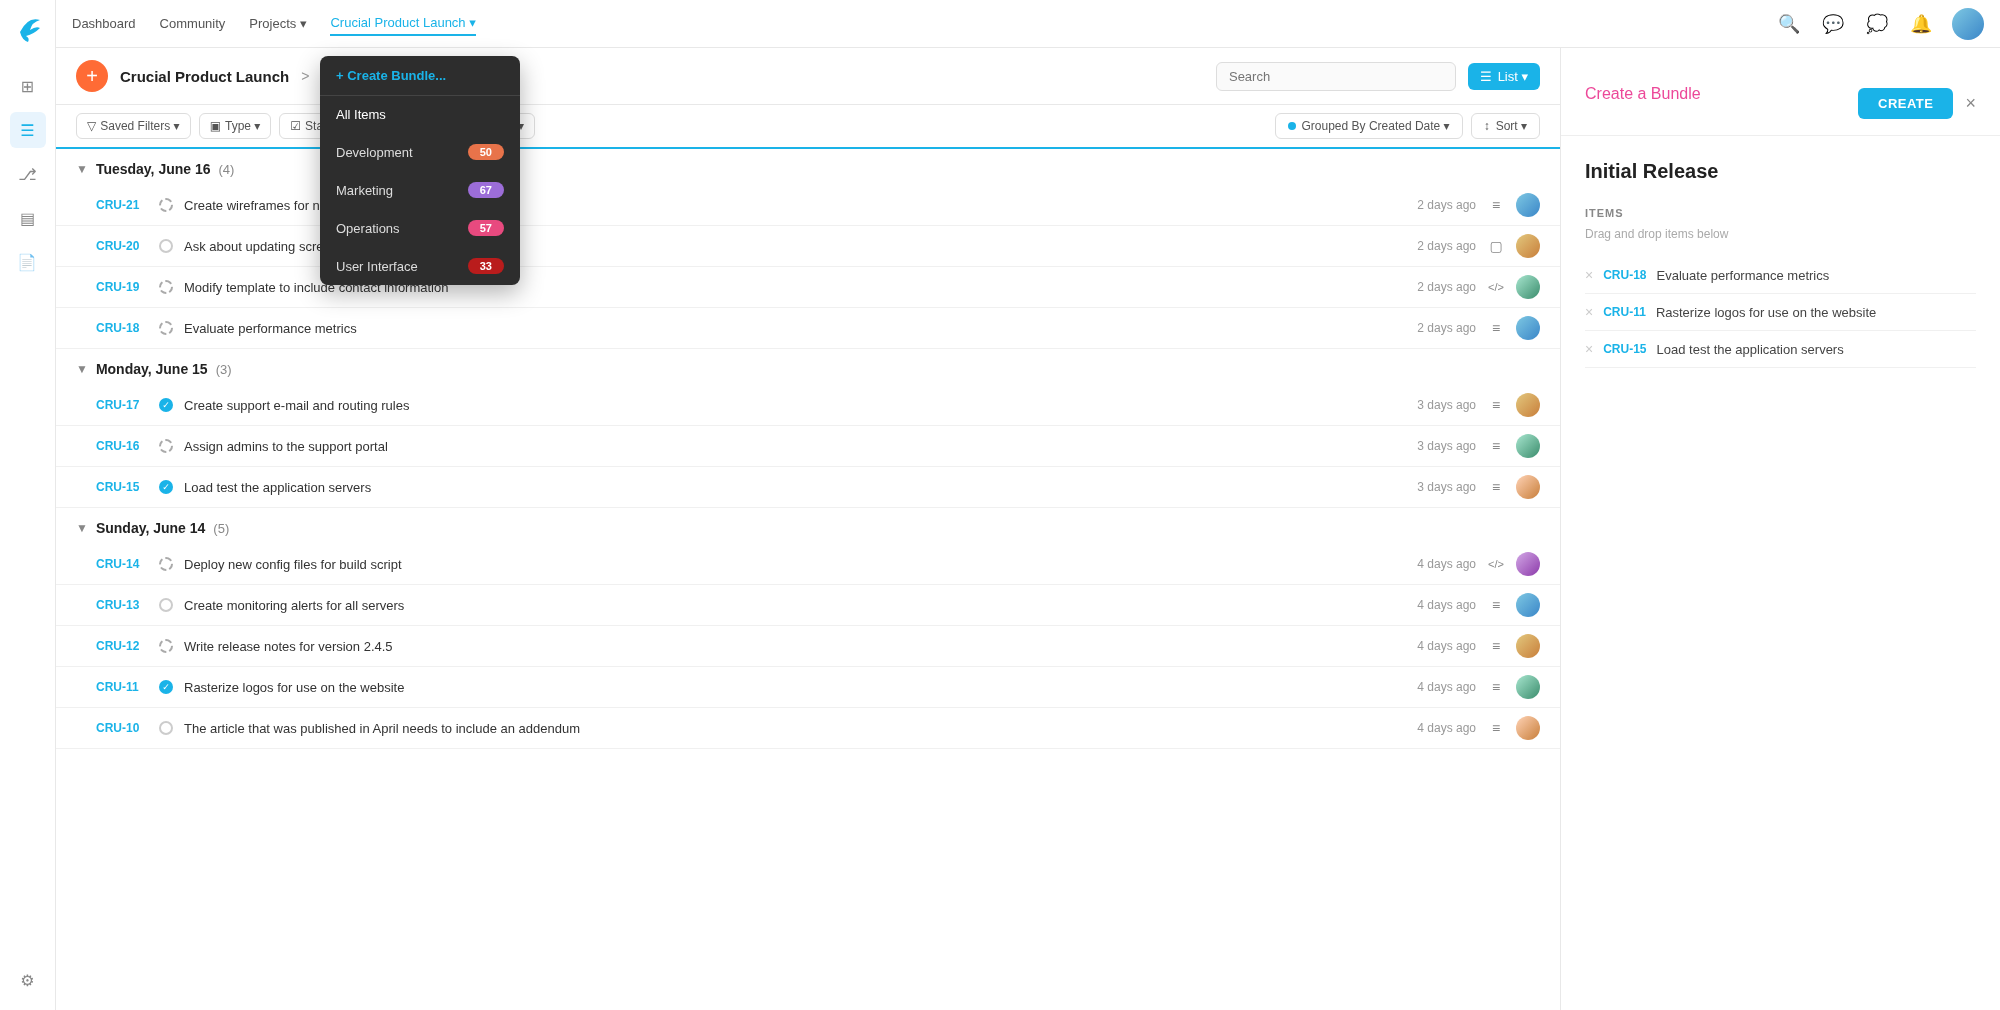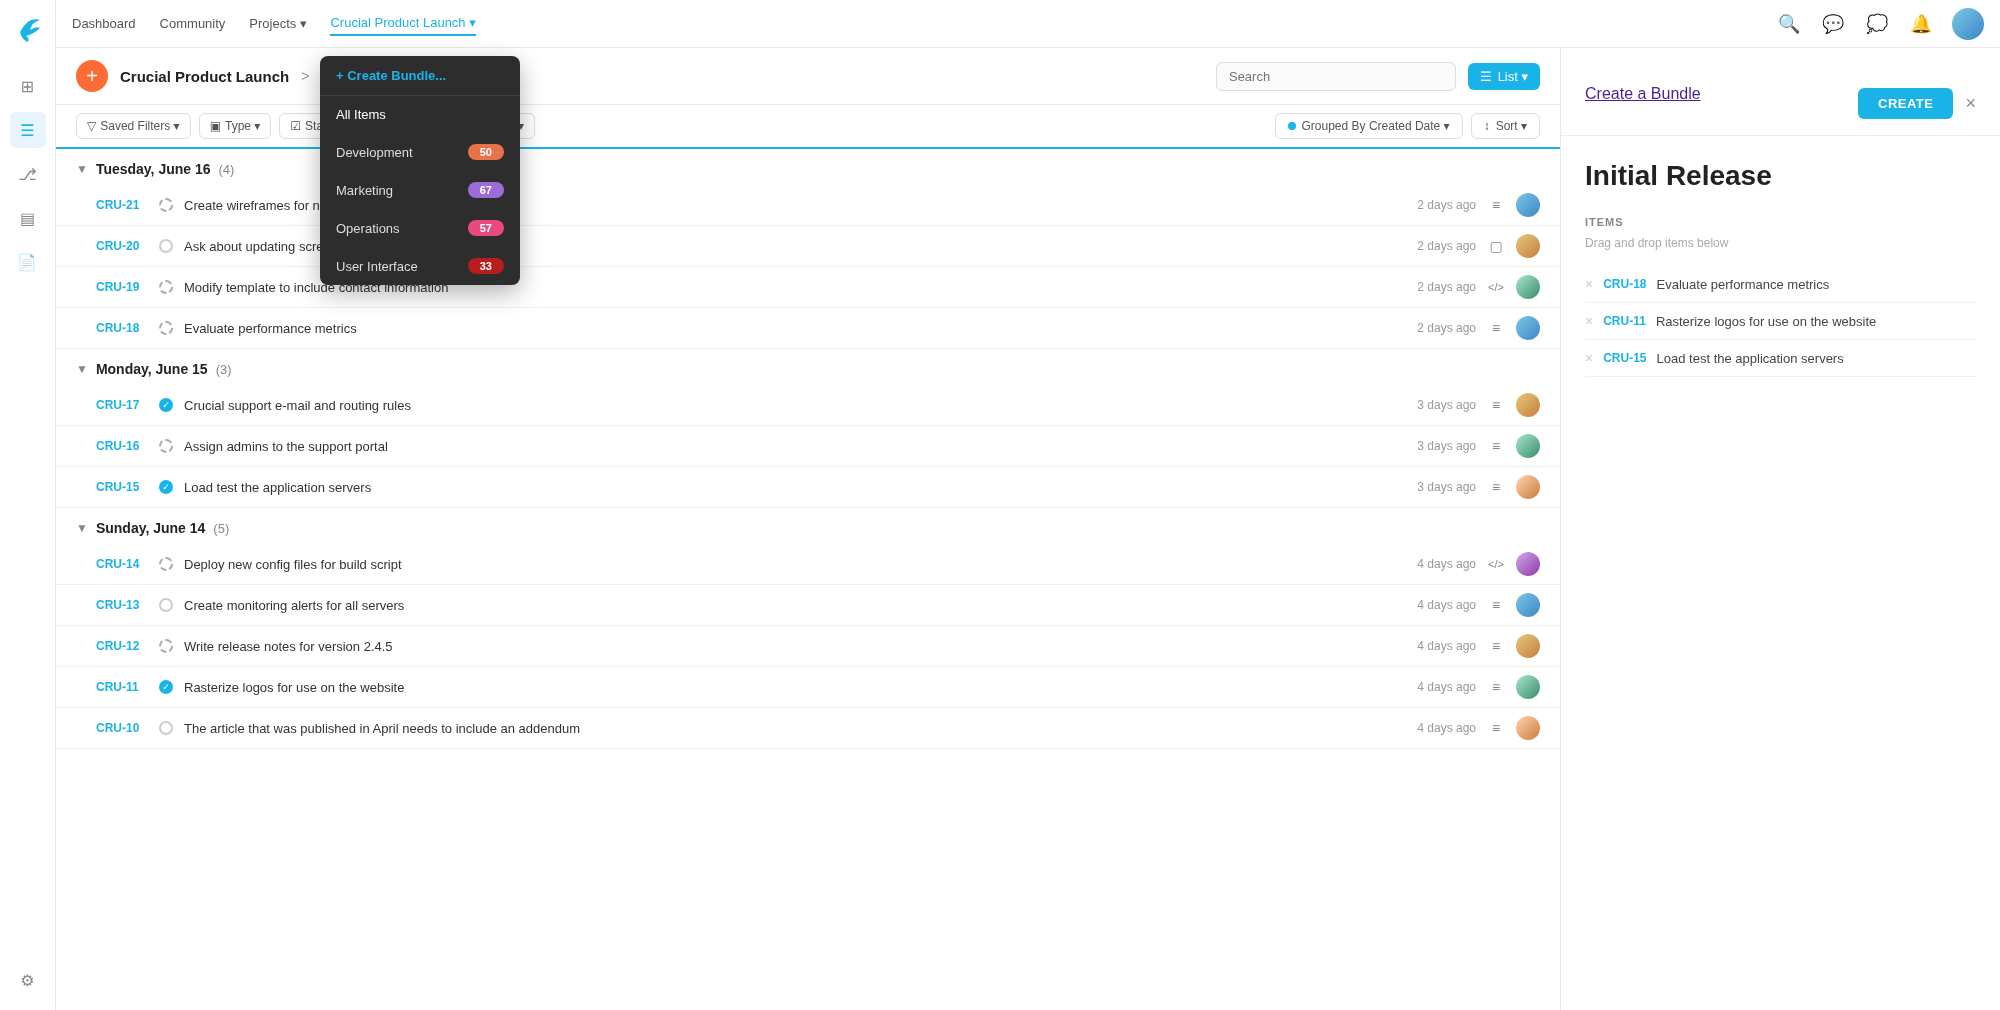--- a/index.html
+++ b/index.html
@@ -344,23 +344,22 @@
     }
     .right-panel-header {
       padding: 20px 24px 16px;
       border-bottom: 1px solid #eee;
       display: flex;
       align-items: center;
       justify-content: space-between;
     }
     .panel-title {
       font-size: 16px;
-      color: #4c1d95;
+      color: #ec4899;
       font-weight: 400;
-      text-decoration: underline;
     }
     .panel-close {
       font-size: 18px;
       color: #888;
       cursor: pointer;
       background: none;
       border: none;
     }
     .create-btn-panel {
       background: #1ab3e8;
@@ -372,21 +371,21 @@
       font-weight: 700;
       cursor: pointer;
       letter-spacing: 0.5px;
     }
     .right-panel-body {
       flex: 1;
       padding: 24px;
       overflow-y: auto;
     }
     .bundle-name {
-      font-size: 28px;
+      font-size: 20px;
       font-weight: 700;
       color: #222;
       margin-bottom: 24px;
     }
     .items-label {
       font-size: 11px;
       font-weight: 700;
       color: #888;
       letter-spacing: 1px;
       text-transform: uppercase;
@@ -577,21 +576,21 @@
           <div class="date-group-header">
             <span class="chevron">▼</span>
             <span>Monday, June 15</span>
             <span class="count-badge">(3)</span>
           </div>
           <div class="task-row">
             <span class="task-id">CRU-17</span>
             <div class="task-status-icon">
                 <div class="status-check">✓</div>
               </div>
-            <span class="task-title">Crucial support e-mail and routing rules</span>
+            <span class="task-title">Create support e-mail and routing rules</span>
             <div class="task-meta">
               <span class="task-time">3 days ago</span>
               <div class="task-icon">≡</div>
               <div class="task-avatar-div av2"></div>
             </div>
           </div>
           <div class="task-row">
             <span class="task-id">CRU-16</span>
             <div class="task-status-icon">
                 <div class="status-spinner"></div>

